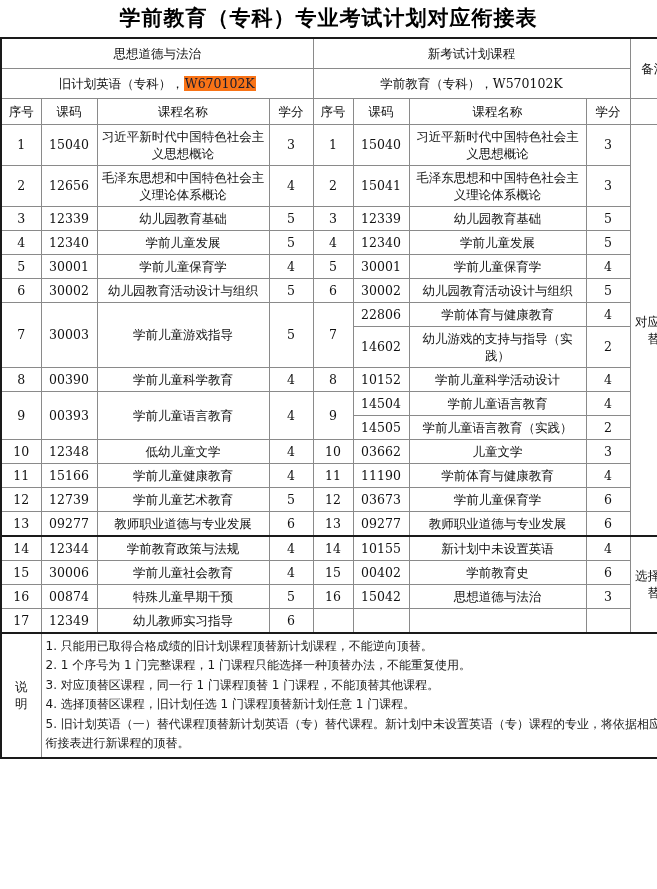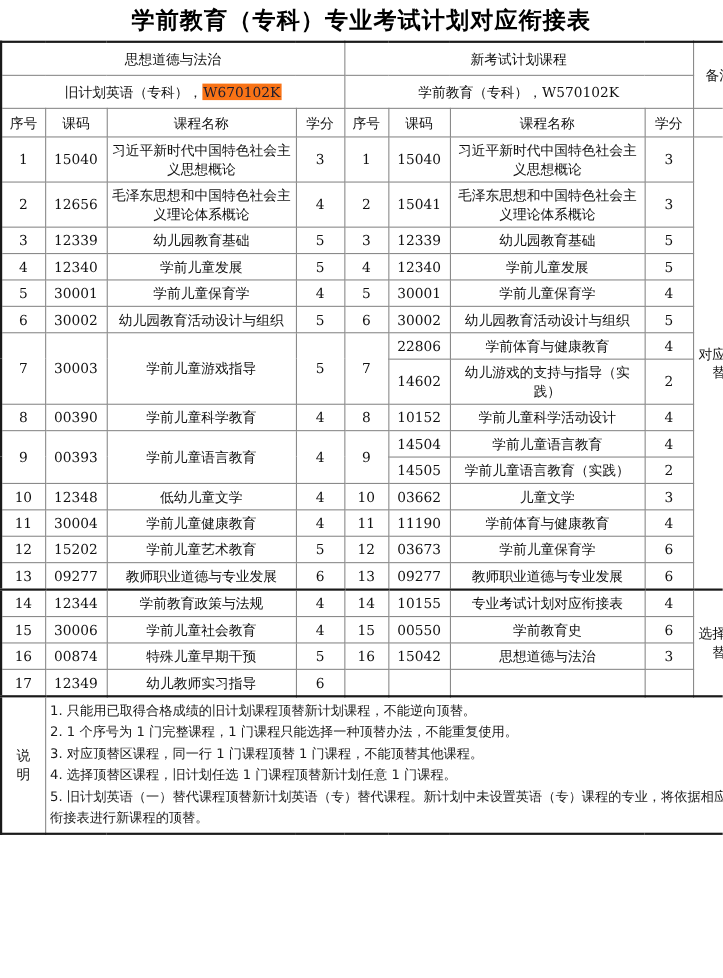--- a/index.html
+++ b/index.html
@@ -257,31 +257,31 @@
           <td class="code-cell">12348</td>
           <td class="name-cell">低幼儿童文学</td>
           <td class="credit-cell">4</td>
           <td class="num-cell">10</td>
           <td class="code-cell">03662</td>
           <td class="name-cell">儿童文学</td>
           <td class="credit-cell">3</td>
         </tr>
         <tr>
           <td class="num-cell">11</td>
-          <td class="code-cell">30004</td>
+          <td class="code-cell">15166</td>
           <td class="name-cell">学前儿童健康教育</td>
           <td class="credit-cell">4</td>
           <td class="num-cell">11</td>
           <td class="code-cell">11190</td>
           <td class="name-cell">学前体育与健康教育</td>
           <td class="credit-cell">4</td>
         </tr>
         <tr>
           <td class="num-cell">12</td>
-          <td class="code-cell">15202</td>
+          <td class="code-cell">12739</td>
           <td class="name-cell">学前儿童艺术教育</td>
           <td class="credit-cell">5</td>
           <td class="num-cell">12</td>
           <td class="code-cell">03673</td>
           <td class="name-cell">学前儿童保育学</td>
           <td class="credit-cell">6</td>
         </tr>
         <tr>
           <td class="num-cell">13</td>
           <td class="code-cell">09277</td>
@@ -292,31 +292,31 @@
           <td class="name-cell">教师职业道德与专业发展</td>
           <td class="credit-cell">6</td>
         </tr>
         <tr>
           <td class="num-cell b-top-heavy">14</td>
           <td class="code-cell b-top-heavy">12344</td>
           <td class="name-cell b-top-heavy">学前教育政策与法规</td>
           <td class="credit-cell b-top-heavy">4</td>
           <td class="num-cell b-top-heavy">14</td>
           <td class="code-cell b-top-heavy">10155</td>
-          <td class="name-cell b-top-heavy">专业考试计划对应衔接表</td>
+          <td class="name-cell b-top-heavy">新计划中未设置英语</td>
           <td class="credit-cell b-top-heavy">4</td>
           <td class="remark-cell b-top-heavy" rowspan="4">选择顶替</td>
         </tr>
         <tr>
           <td class="num-cell">15</td>
           <td class="code-cell">30006</td>
           <td class="name-cell">学前儿童社会教育</td>
           <td class="credit-cell">4</td>
           <td class="num-cell">15</td>
-          <td class="code-cell">00550</td>
+          <td class="code-cell">00402</td>
           <td class="name-cell">学前教育史</td>
           <td class="credit-cell">6</td>
         </tr>
         <tr>
           <td class="num-cell">16</td>
           <td class="code-cell">00874</td>
           <td class="name-cell">特殊儿童早期干预</td>
           <td class="credit-cell">5</td>
           <td class="num-cell">16</td>
           <td class="code-cell">15042</td>

